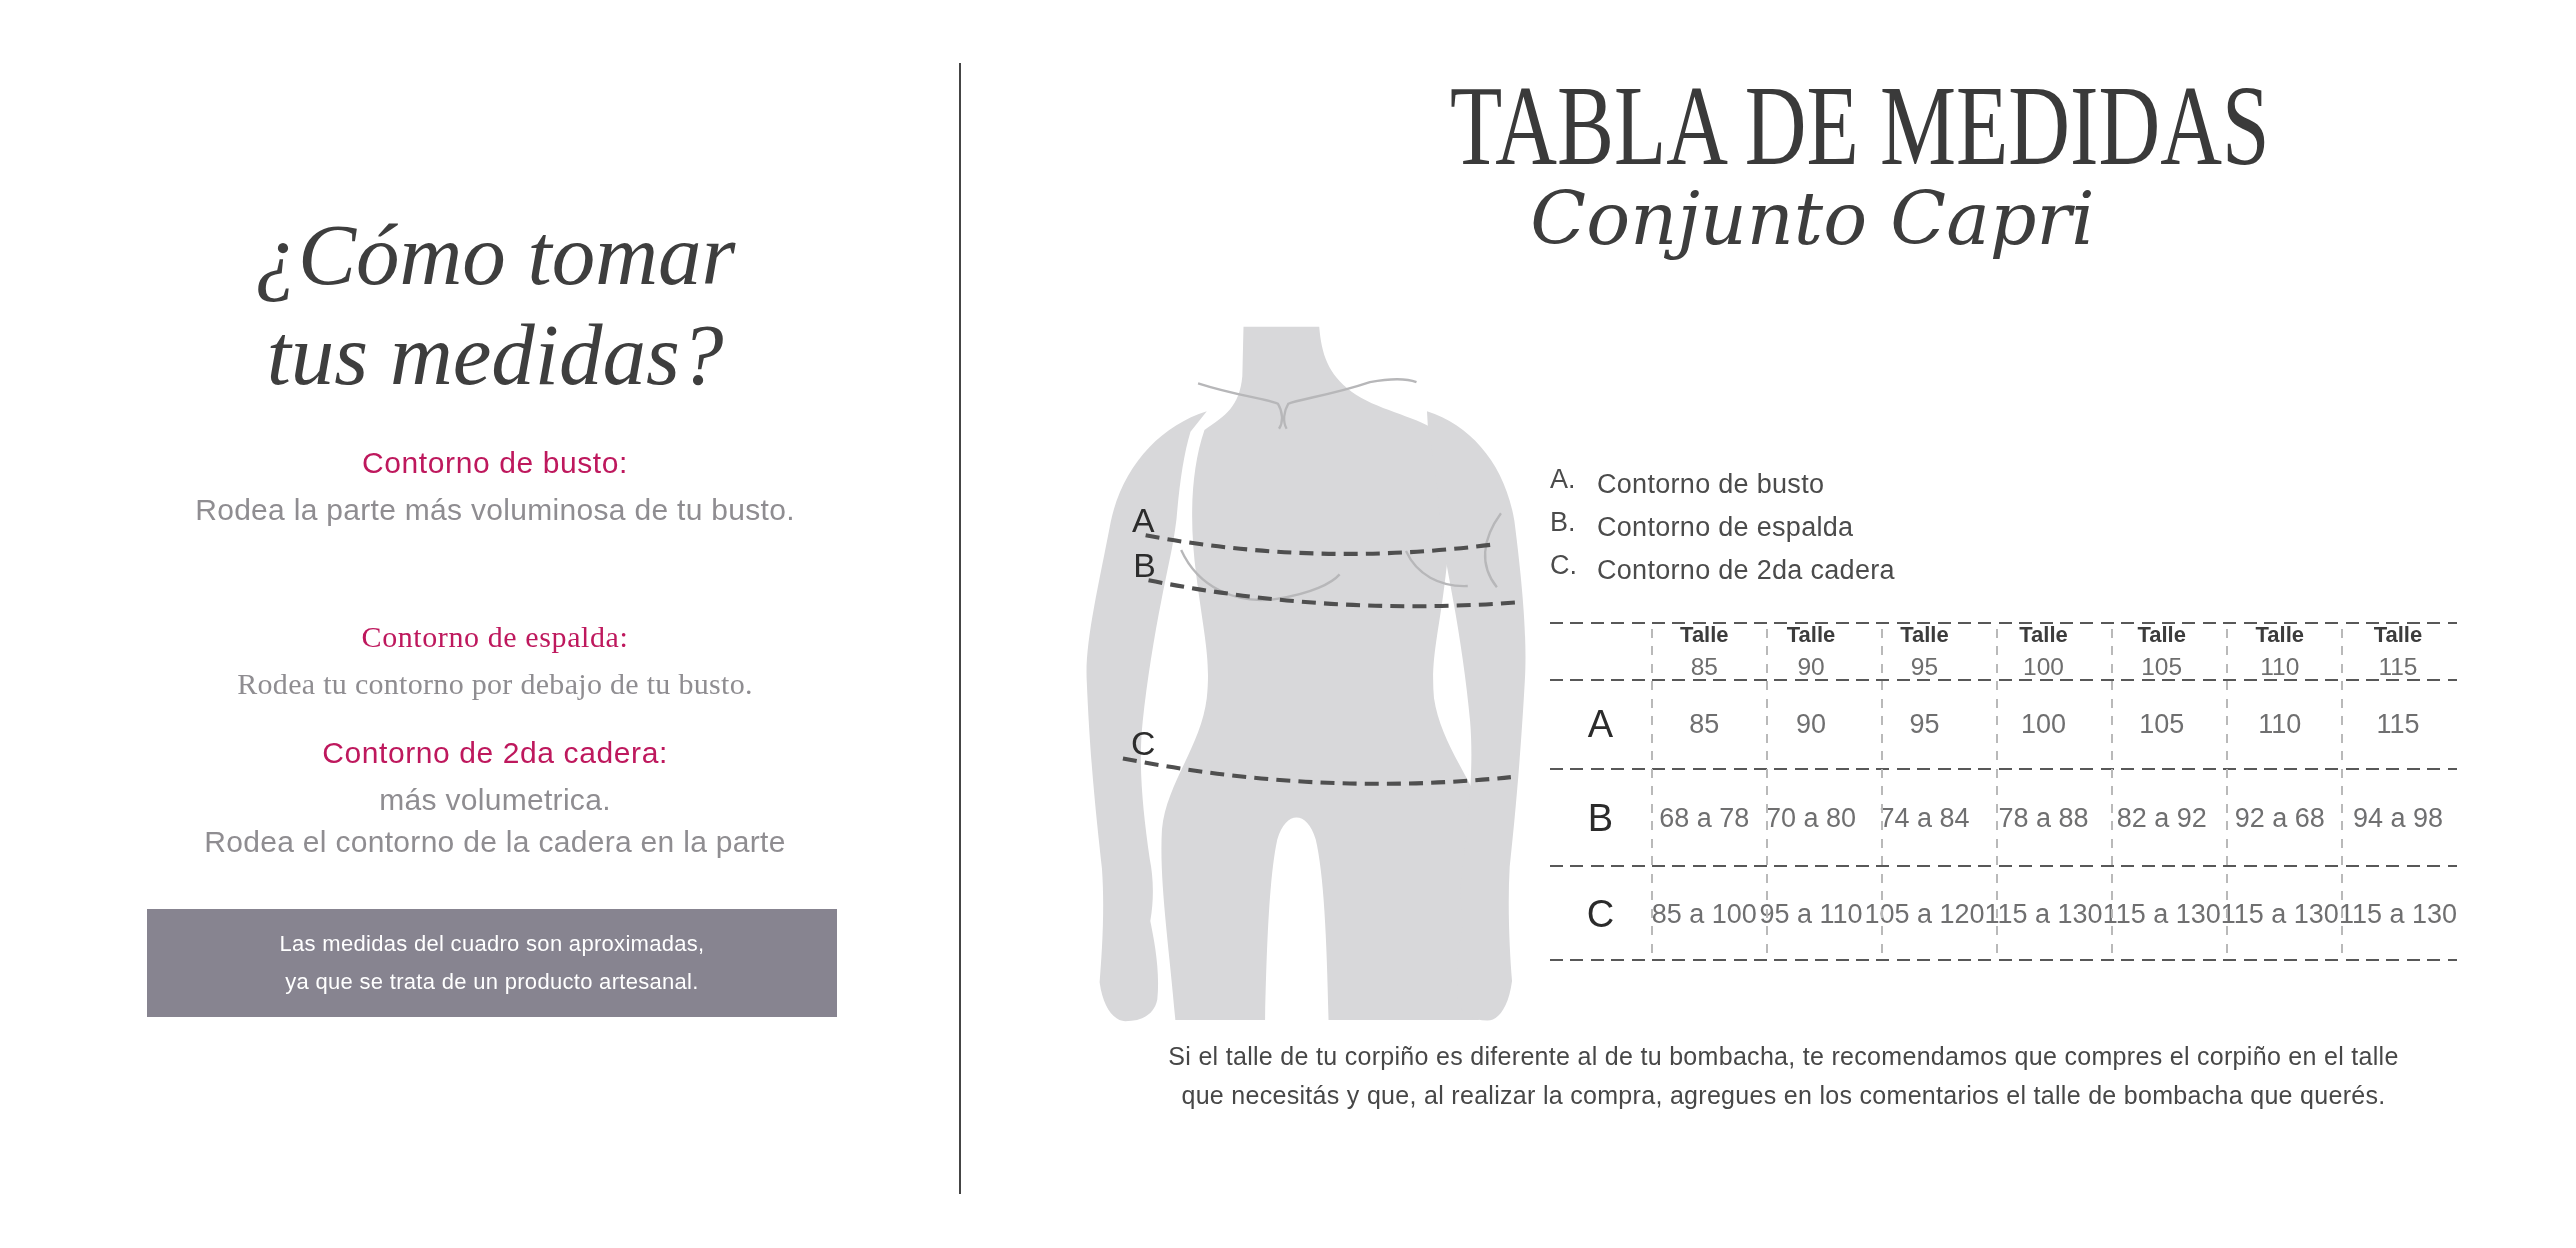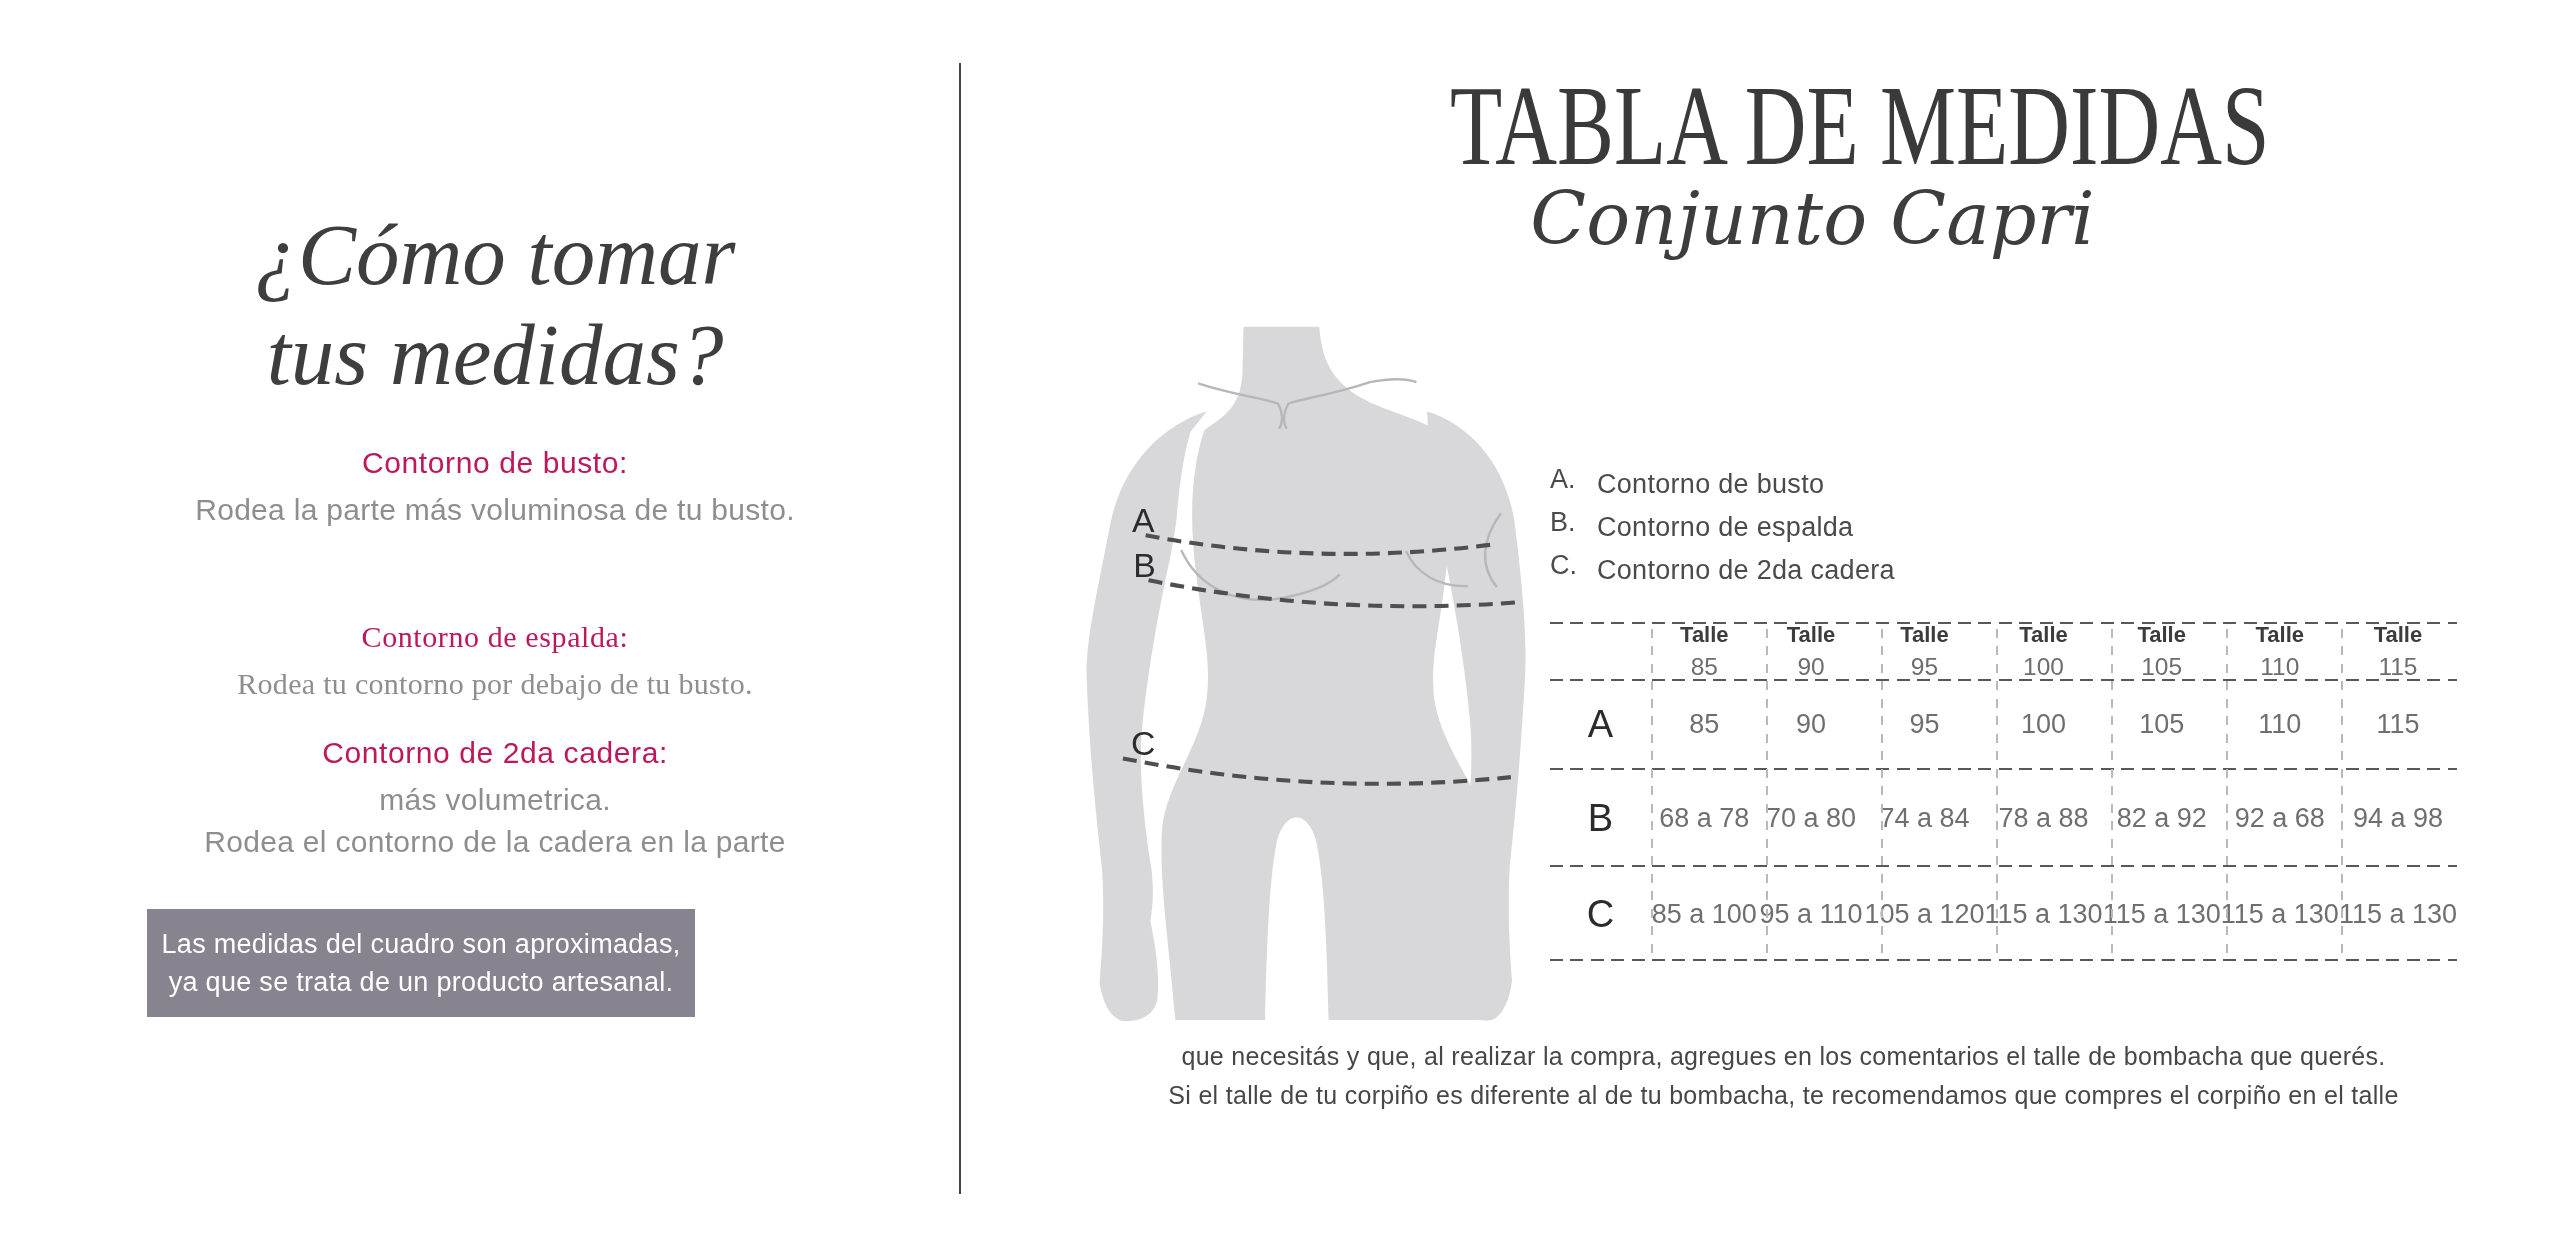--- a/index.html
+++ b/index.html
@@ -8,23 +8,23 @@
 
   
   .left-heading{position:absolute;left:87px;top:205px;width:816px;text-align:center;
     font-family:"Liberation Serif", serif;font-style:italic;font-size:87px;line-height:100px;
     color:#3e3e3e;}
   .sec{position:absolute;left:87px;width:816px;text-align:center;}
   .sec1{top:442px;} .sec2{top:616px;font-family:Liberation Serif, serif;} .sec3{top:732px;}
   .sec-title{font-size:30px;line-height:41px;color:#be185d;letter-spacing:0.6px;}
   .sec-line{font-size:30px;line-height:42px;color:#8f8d91;margin-top:5.8px;letter-spacing:0.3px;}
   .sec-line + .sec-line{margin-top:0;}
-  .note-box{position:absolute;left:147px;top:909px;width:548px;height:108px;
+  .note-box{position:absolute;left:147px;top:909px;width:690px;height:108px;
     background:#878490;color:#ffffff;display:flex;flex-direction:column;justify-content:center;
-    text-align:center;font-size:27px;line-height:38px;letter-spacing:0.3px;}
+    text-align:center;font-size:22px;line-height:38px;letter-spacing:0.3px;}
 
   .divider{position:absolute;left:959px;top:63px;width:2.3px;height:1131px;background:#454545;}
 
   
   .title{position:absolute;left:1329px;top:63px;width:967px;text-align:center;
     font-family:"Liberation Serif", serif;font-size:114px;line-height:1.1;color:#3a3a3a;
     transform:scaleX(0.75);transform-origin:50% 0;white-space:nowrap;}
   .subtitle{position:absolute;left:1329px;top:175px;width:967px;text-align:center;
     font-family:"DejaVu Serif", serif;font-style:italic;font-size:73px;line-height:1.2;color:#3d3d3d;}
 
@@ -242,18 +242,18 @@
       <div class="cell val">95 a 110</div>
       <div class="cell val">105 a 120</div>
       <div class="cell val">115 a 130</div>
       <div class="cell val">115 a 130</div>
       <div class="cell val">115 a 130</div>
       <div class="cell val">115 a 130</div>
     </div>
   </div>
 
   <div class="footnote">
+    <div>Si el talle de tu corpiño es diferente al de tu bombacha, te recomendamos que compres el corpiño en el talle</div>
     <div>que necesitás y que, al realizar la compra, agregues en los comentarios el talle de bombacha que querés.</div>
-    <div>Si el talle de tu corpiño es diferente al de tu bombacha, te recomendamos que compres el corpiño en el talle</div>
   </div>
 
 </div>
 
 
 </body></html>

